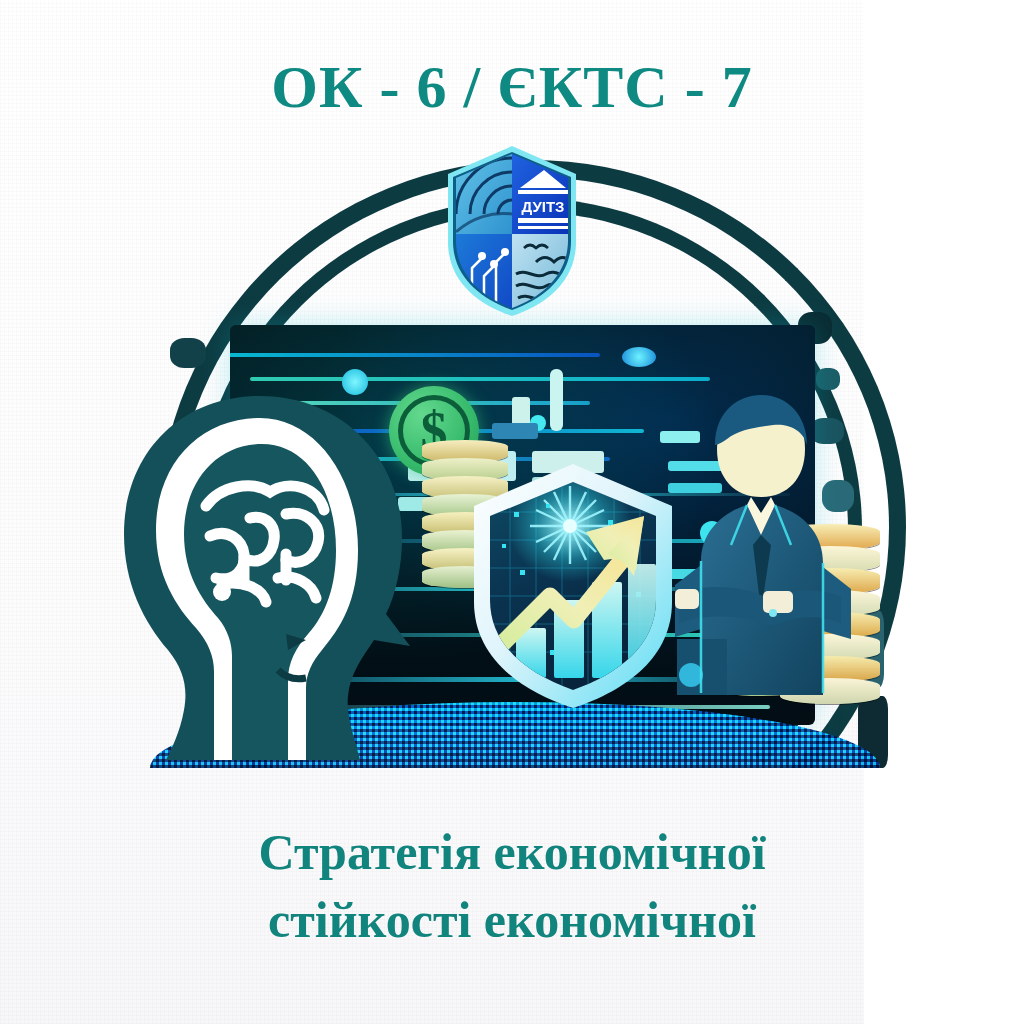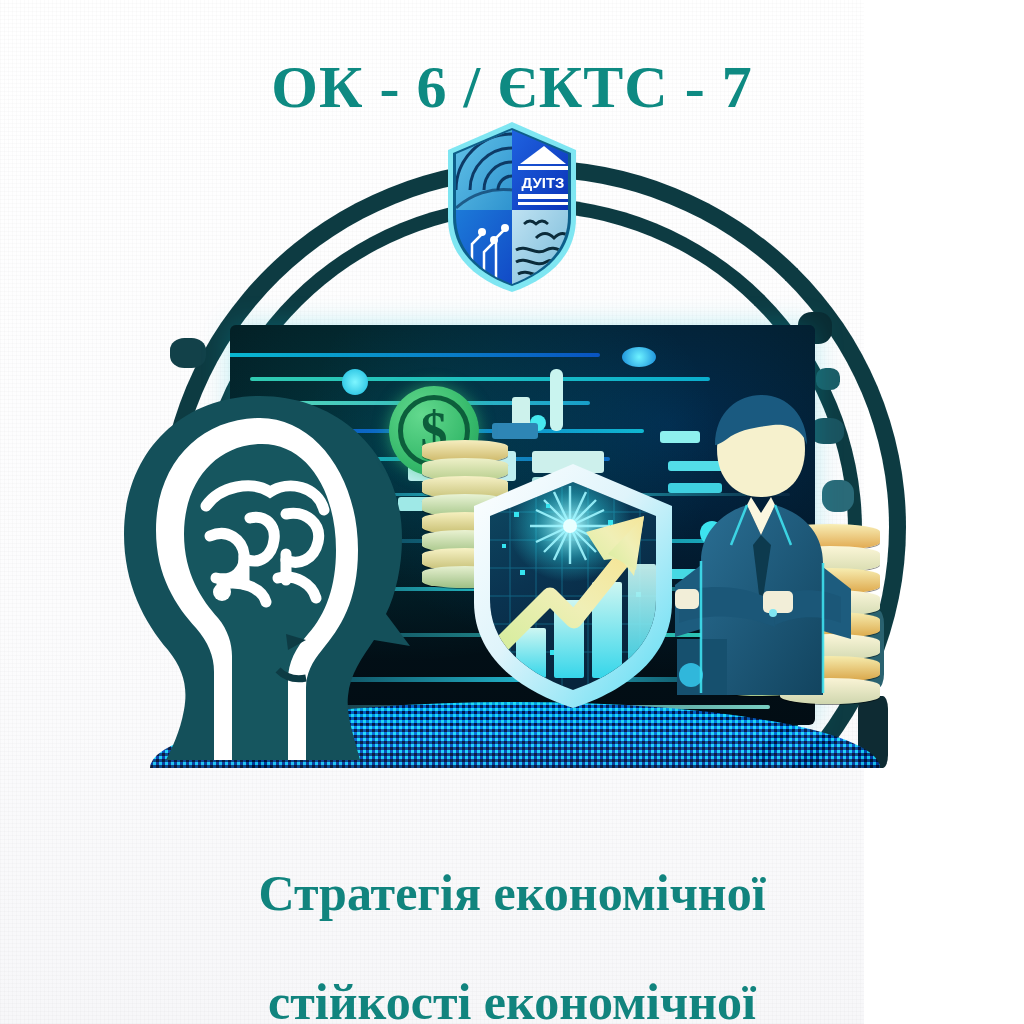--- a/index.html
+++ b/index.html
@@ -26,21 +26,21 @@
     white-space:nowrap;
   }
 
   
   .caption{
     position:absolute;left:0;top:818px;width:1024px;
     text-align:center;
     font-size:50px;line-height:68px;font-weight:bold;
     color:#11847e;
   }
-  .caption .ln{display:block;margin-top:41px;}
+  .caption .ln{display:block;}
 
   
   #art{
     position:absolute;left:110px;top:140px;width:810px;height:628px;
     overflow:hidden;
   }
 
   
   .dome{
     position:absolute;border-style:solid;border-color:#0d3b42;
@@ -129,21 +129,21 @@
     background:
       repeating-linear-gradient(90deg,#0b3a55 0 3px,#7fcfe8 3px 6px),
       repeating-linear-gradient(0deg,#0d4a66 0 3px,#bfe6f3 3px 6px),
       linear-gradient(180deg,#176e92 0%,#0d3f5c 100%);
     background-blend-mode:overlay,overlay,normal;
     opacity:.95;
     z-index:5;
   }
 
   
-  .crest{position:absolute;left:440px;top:120px;width:144px;height:172px;z-index:20;}
+  .crest{position:absolute;left:440px;top:144px;width:144px;height:172px;z-index:20;}
 </style>
 </head>
 <body>
 
 <div id="stage">
 
   <div class="title">ОК - 6  /  ЄКТС - 7</div>
 
   <div id="art">
 

